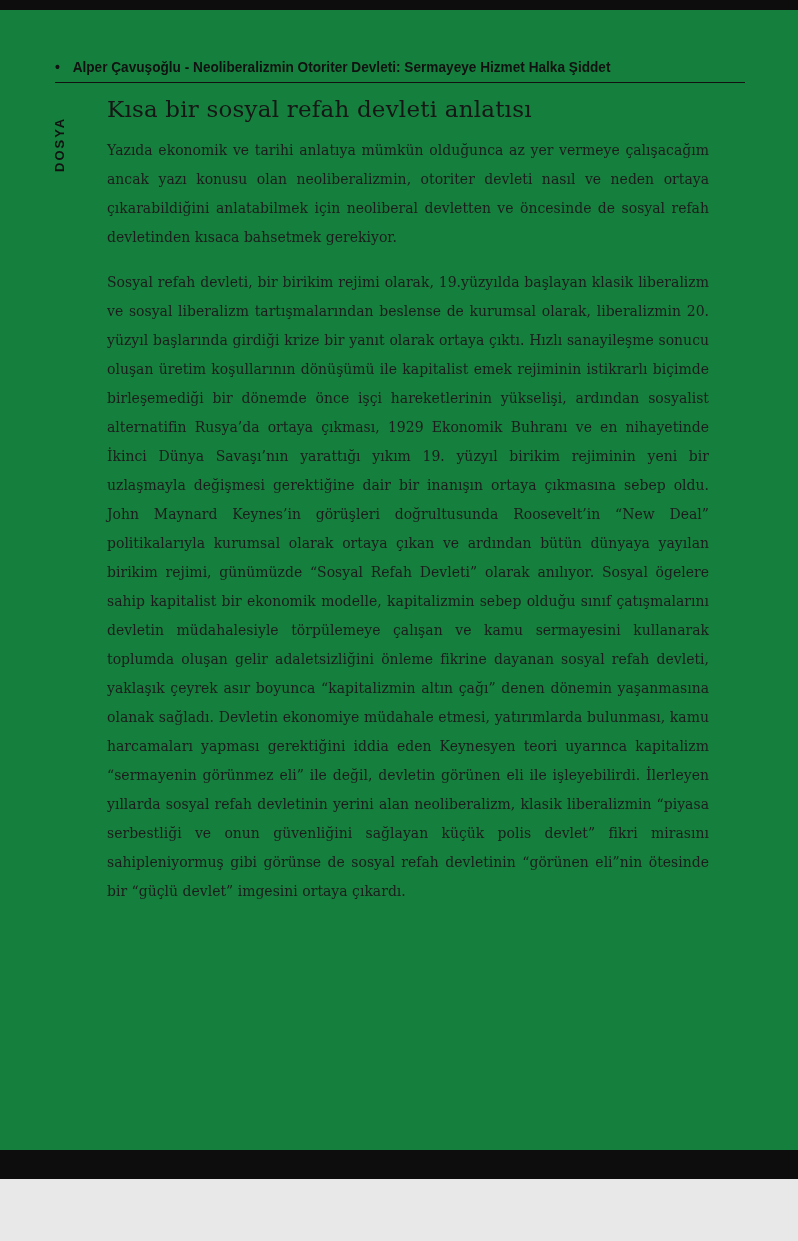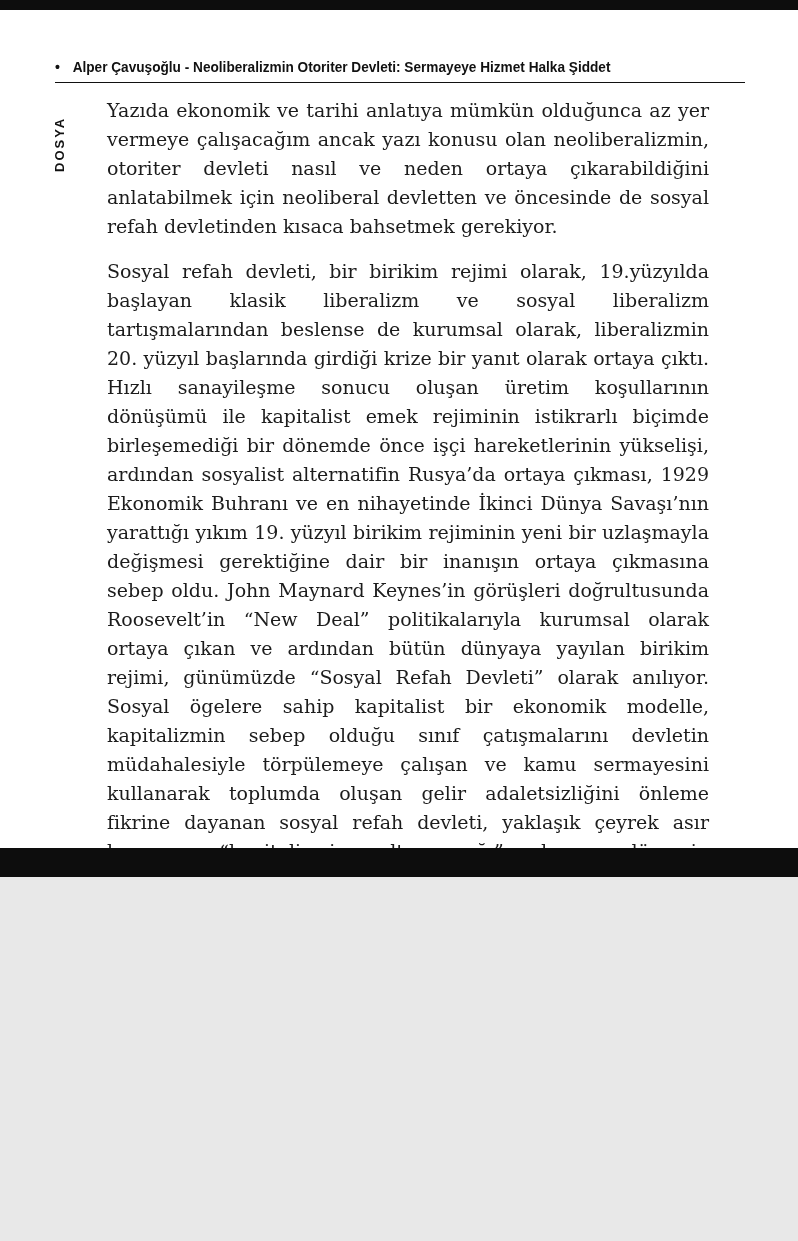--- a/index.html
+++ b/index.html
@@ -3,22 +3,22 @@
 <meta charset="utf-8">
 <style>
   html, body {
     margin: 0;
     padding: 0;
     background: #e8e8e8;
   }
   .page {
     position: relative;
     width: 798px;
-    height: 877px;
-    background: #ffffff;
+    height: 1179px;
+    background: #15803d;
     overflow: hidden;
     font-family: "DejaVu Serif", serif;
     color: #1c1c1c;
   }
   .top-bar {
     position: absolute;
     top: 0; left: 0;
     width: 100%;
     height: 10px;
     background: #0d0d0d;
@@ -77,21 +77,21 @@
   .article h1 {
     margin: 0 0 14px 0;
     font-family: "DejaVu Serif", serif;
     font-weight: 500;
     font-size: 23px;
     letter-spacing: 0.2px;
     color: #161616;
   }
   .article p {
     margin: 0 8px 16px 0;
-    font-size: 19px;
+    font-size: 14px;
     line-height: 29px;
     text-align: justify;
     color: #1c1c1c;
   }
   .page-number {
     position: absolute;
     left: 42px;
     top: 1150px;
     font-family: "Liberation Sans", sans-serif;
     font-weight: 700;
@@ -110,20 +110,21 @@
     <span class="head-inner">
       <span class="bullet">•</span>
       <span class="author">Alper Çavuşoğlu -</span>
       <span class="title">Neoliberalizmin Otoriter Devleti: Sermayeye Hizmet Halka Şiddet</span>
     </span>
   </header>
 
   <div class="dosya">DOSYA</div>
 
   <main class="article">
+    <h1 class="heading">Kısa bir sosyal refah devleti anlatısı</h1>
     <p>Yazıda ekonomik ve tarihi anlatıya mümkün olduğunca az yer vermeye çalışacağım ancak yazı konusu olan neoliberalizmin, otoriter devleti nasıl ve neden ortaya çıkarabildiğini anlatabilmek için neoliberal devletten ve öncesinde de sosyal refah devletinden kısaca bahsetmek gerekiyor.</p>
     <p>Sosyal refah devleti, bir birikim rejimi olarak, 19.yüzyılda başlayan klasik liberalizm ve sosyal liberalizm tartışmalarından beslense de kurumsal olarak, liberalizmin 20. yüzyıl başlarında girdiği krize bir yanıt olarak ortaya çıktı. Hızlı sanayileşme sonucu oluşan üretim koşullarının dönüşümü ile kapitalist emek rejiminin istikrarlı biçimde birleşemediği bir dönemde önce işçi hareketlerinin yükselişi, ardından sosyalist alternatifin Rusya’da ortaya çıkması, 1929 Ekonomik Buhranı ve en nihayetinde İkinci Dünya Savaşı’nın yarattığı yıkım 19. yüzyıl birikim rejiminin yeni bir uzlaşmayla değişmesi gerektiğine dair bir inanışın ortaya çıkmasına sebep oldu. John Maynard Keynes’in görüşleri doğrultusunda Roosevelt’in “New Deal” politikalarıyla kurumsal olarak ortaya çıkan ve ardından bütün dünyaya yayılan birikim rejimi, günümüzde “Sosyal Refah Devleti” olarak anılıyor. Sosyal ögelere sahip kapitalist bir ekonomik modelle, kapitalizmin sebep olduğu sınıf çatışmalarını devletin müdahalesiyle törpülemeye çalışan ve kamu sermayesini kullanarak toplumda oluşan gelir adaletsizliğini önleme fikrine dayanan sosyal refah devleti, yaklaşık çeyrek asır boyunca “kapitalizmin altın çağı” denen dönemin yaşanmasına olanak sağladı. Devletin ekonomiye müdahale etmesi, yatırımlarda bulunması, kamu harcamaları yapması gerektiğini iddia eden Keynesyen teori uyarınca kapitalizm “sermayenin görünmez eli” ile değil, devletin görünen eli ile işleyebilirdi. İlerleyen yıllarda sosyal refah devletinin yerini alan neoliberalizm, klasik liberalizmin “piyasa serbestliği ve onun güvenliğini sağlayan küçük polis devlet” fikri mirasını sahipleniyormuş gibi görünse de sosyal refah devletinin “görünen eli”nin ötesinde bir “güçlü devlet” imgesini ortaya çıkardı.</p>
   </main>
 
   <div class="page-number">25</div>
 
   <div class="bottom-bar"></div>
 
 </div>
 

